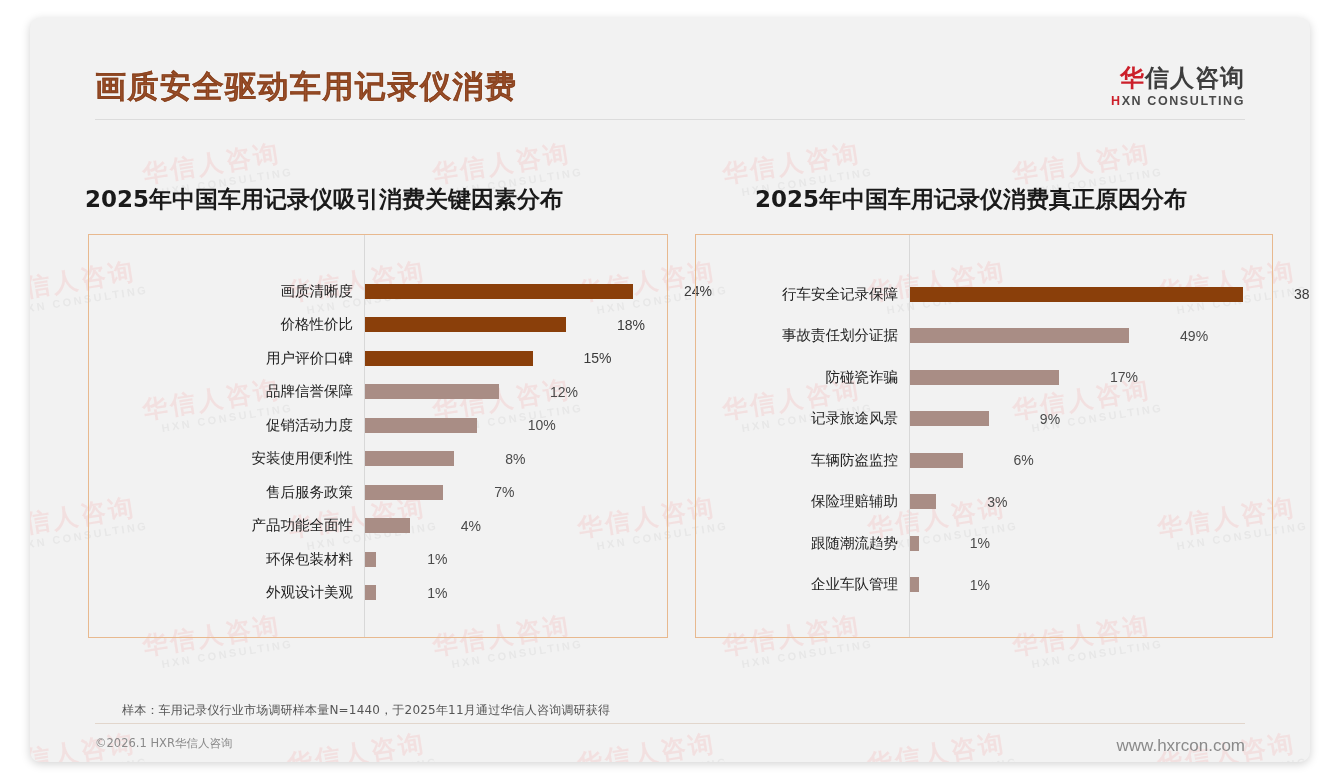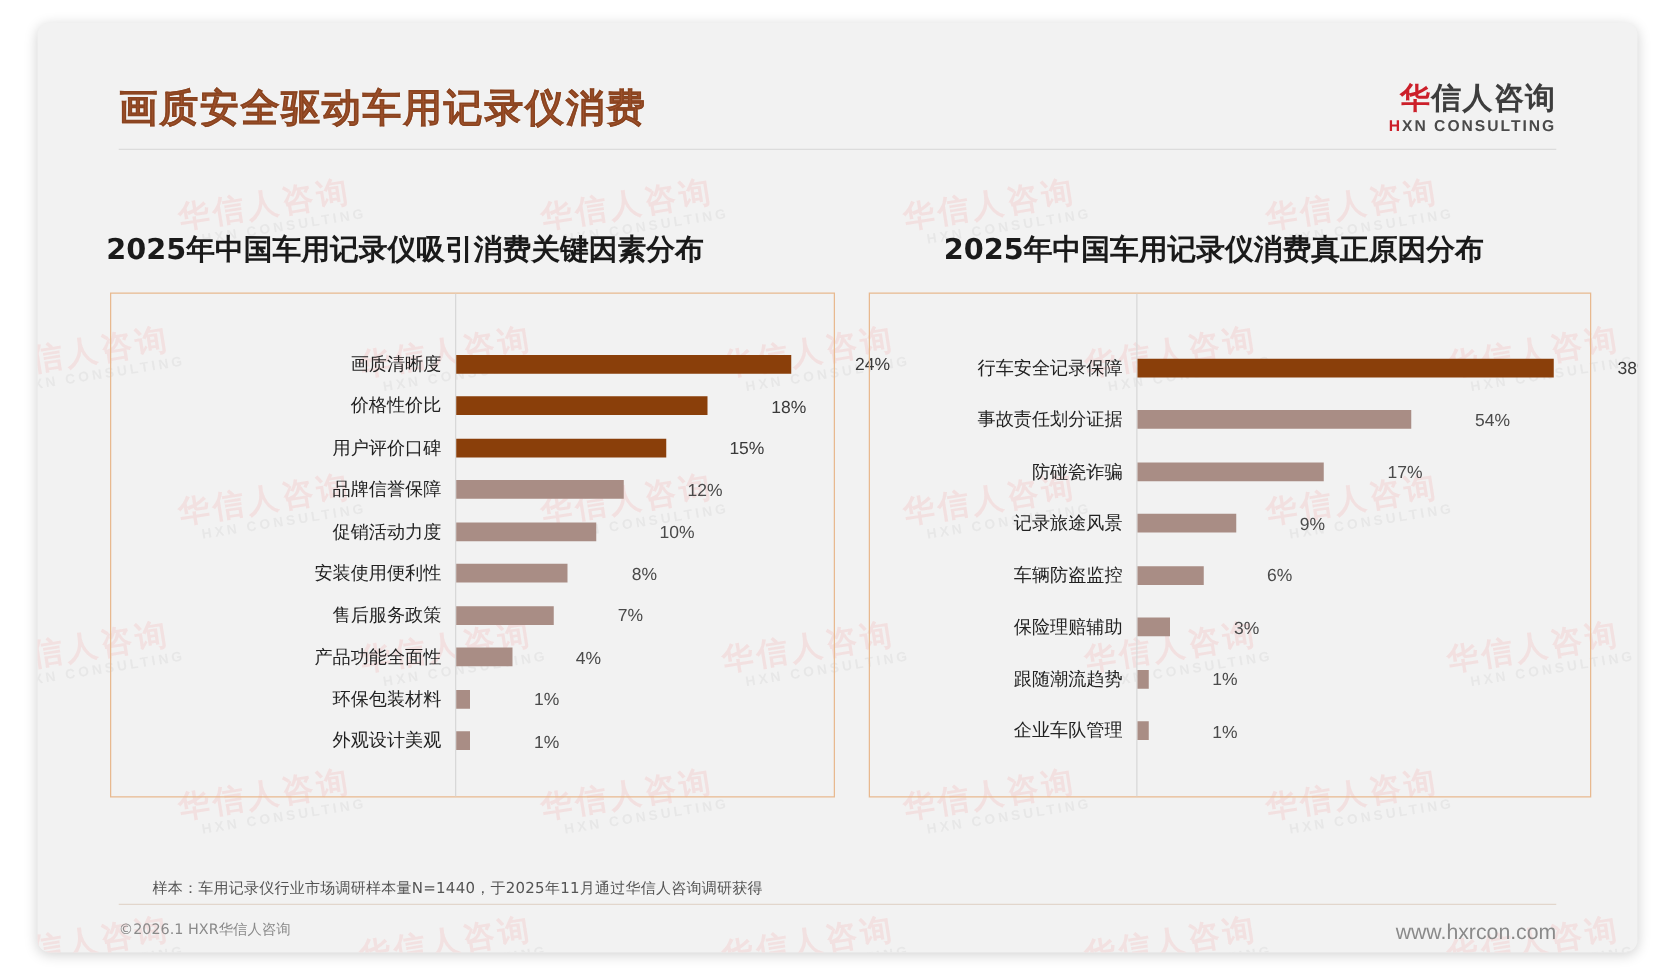--- a/index.html
+++ b/index.html
@@ -335,21 +335,21 @@
       <div class="axis-line" style="left:213px"></div>
       <div class="rows" id="rows-right">
           <div class="row hi" style="left: 214px; top: 48px;">
             <span class="cat">行车安全记录保障</span>
             <div class="bar" style="width: 333px;"></div>
             <span class="val">38%</span>
           </div>
           <div class="row" style="left: 214px; top: 89.5px;">
             <span class="cat">事故责任划分证据</span>
             <div class="bar" style="width: 219.079px;"></div>
-            <span class="val">54%</span>
+            <span class="val">49%</span>
           </div>
           <div class="row" style="left: 214px; top: 131px;">
             <span class="cat">防碰瓷诈骗</span>
             <div class="bar" style="width: 148.974px;"></div>
             <span class="val">17%</span>
           </div>
           <div class="row" style="left: 214px; top: 172.5px;">
             <span class="cat">记录旅途风景</span>
             <div class="bar" style="width: 78.8684px;"></div>
             <span class="val">9%</span>

